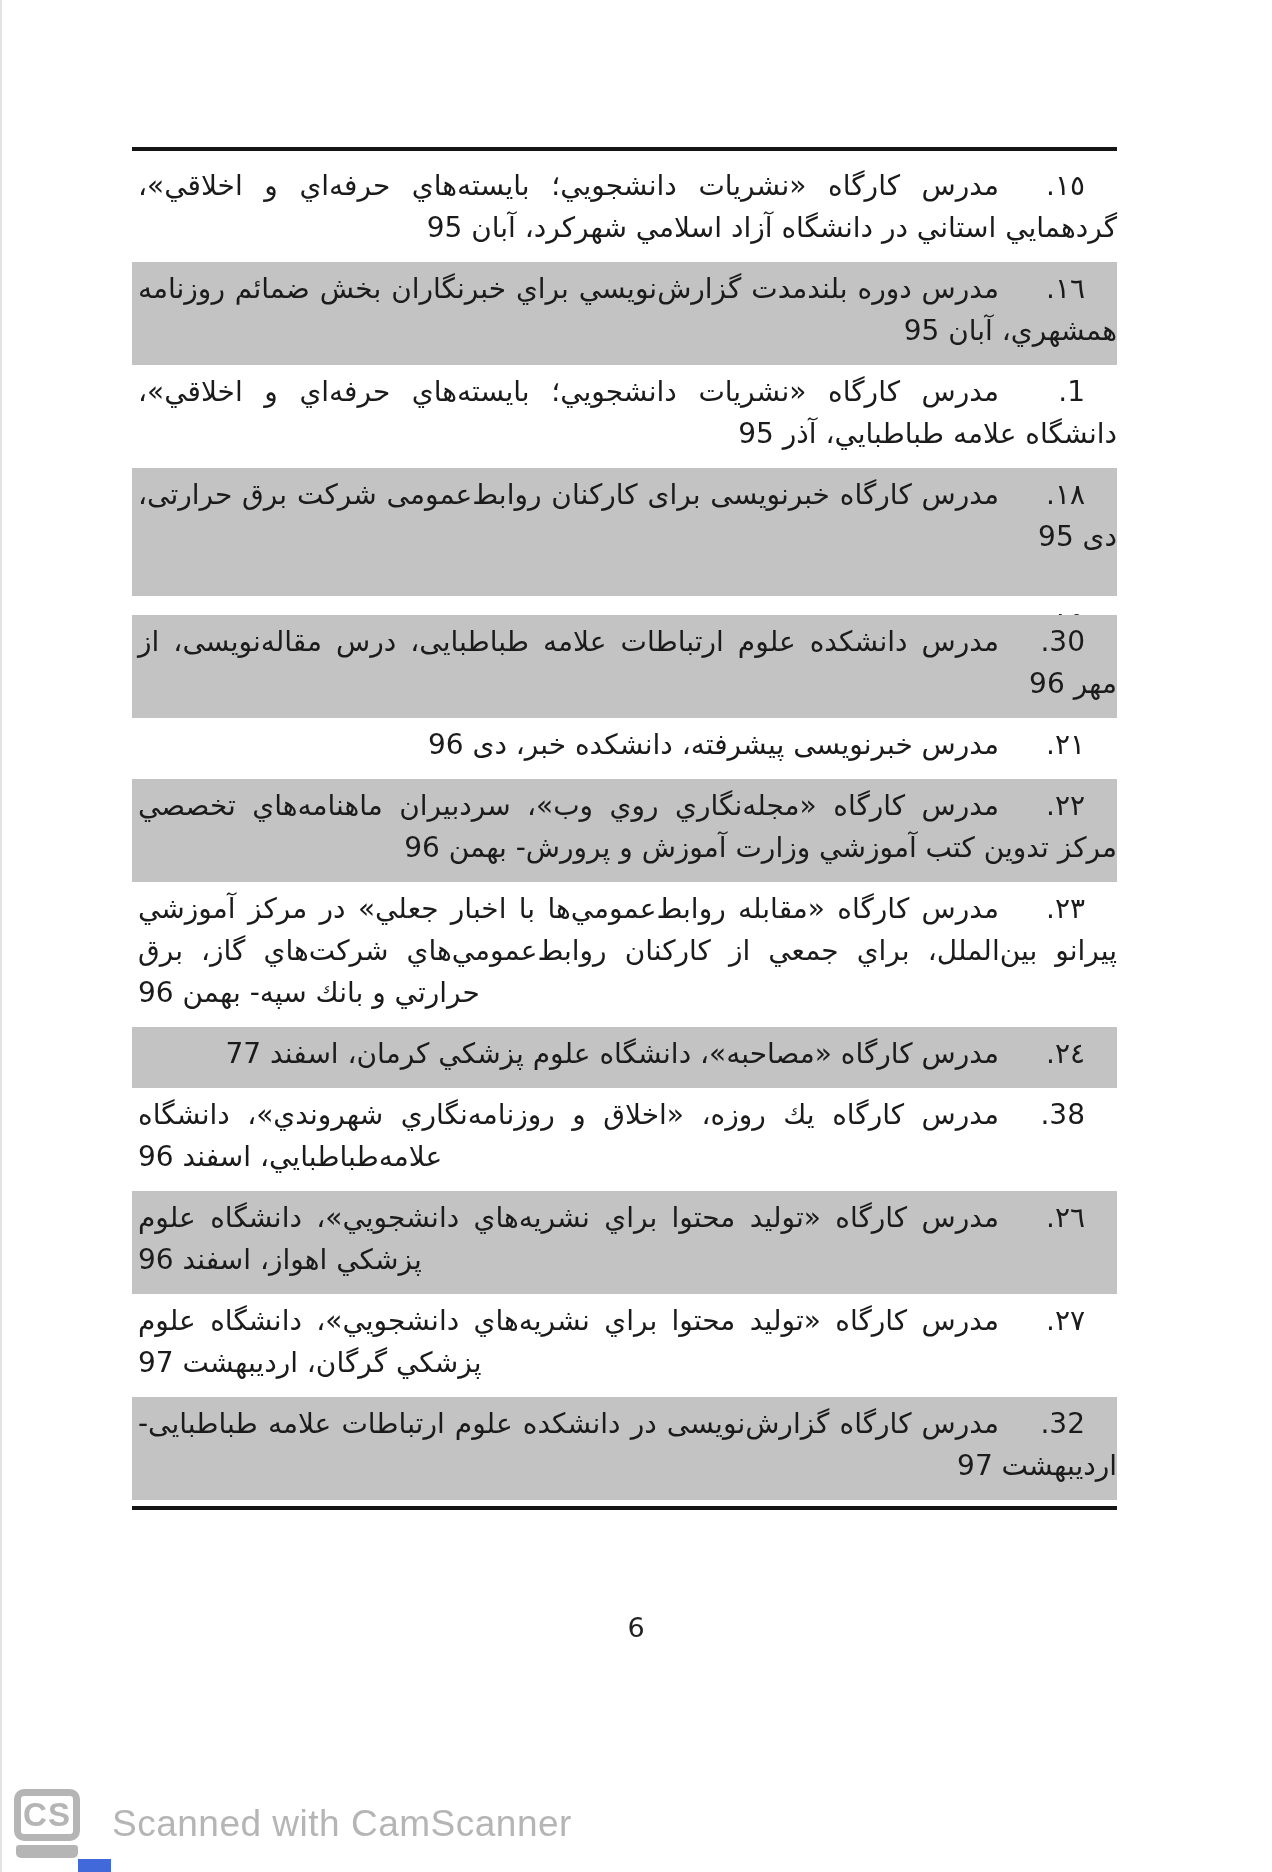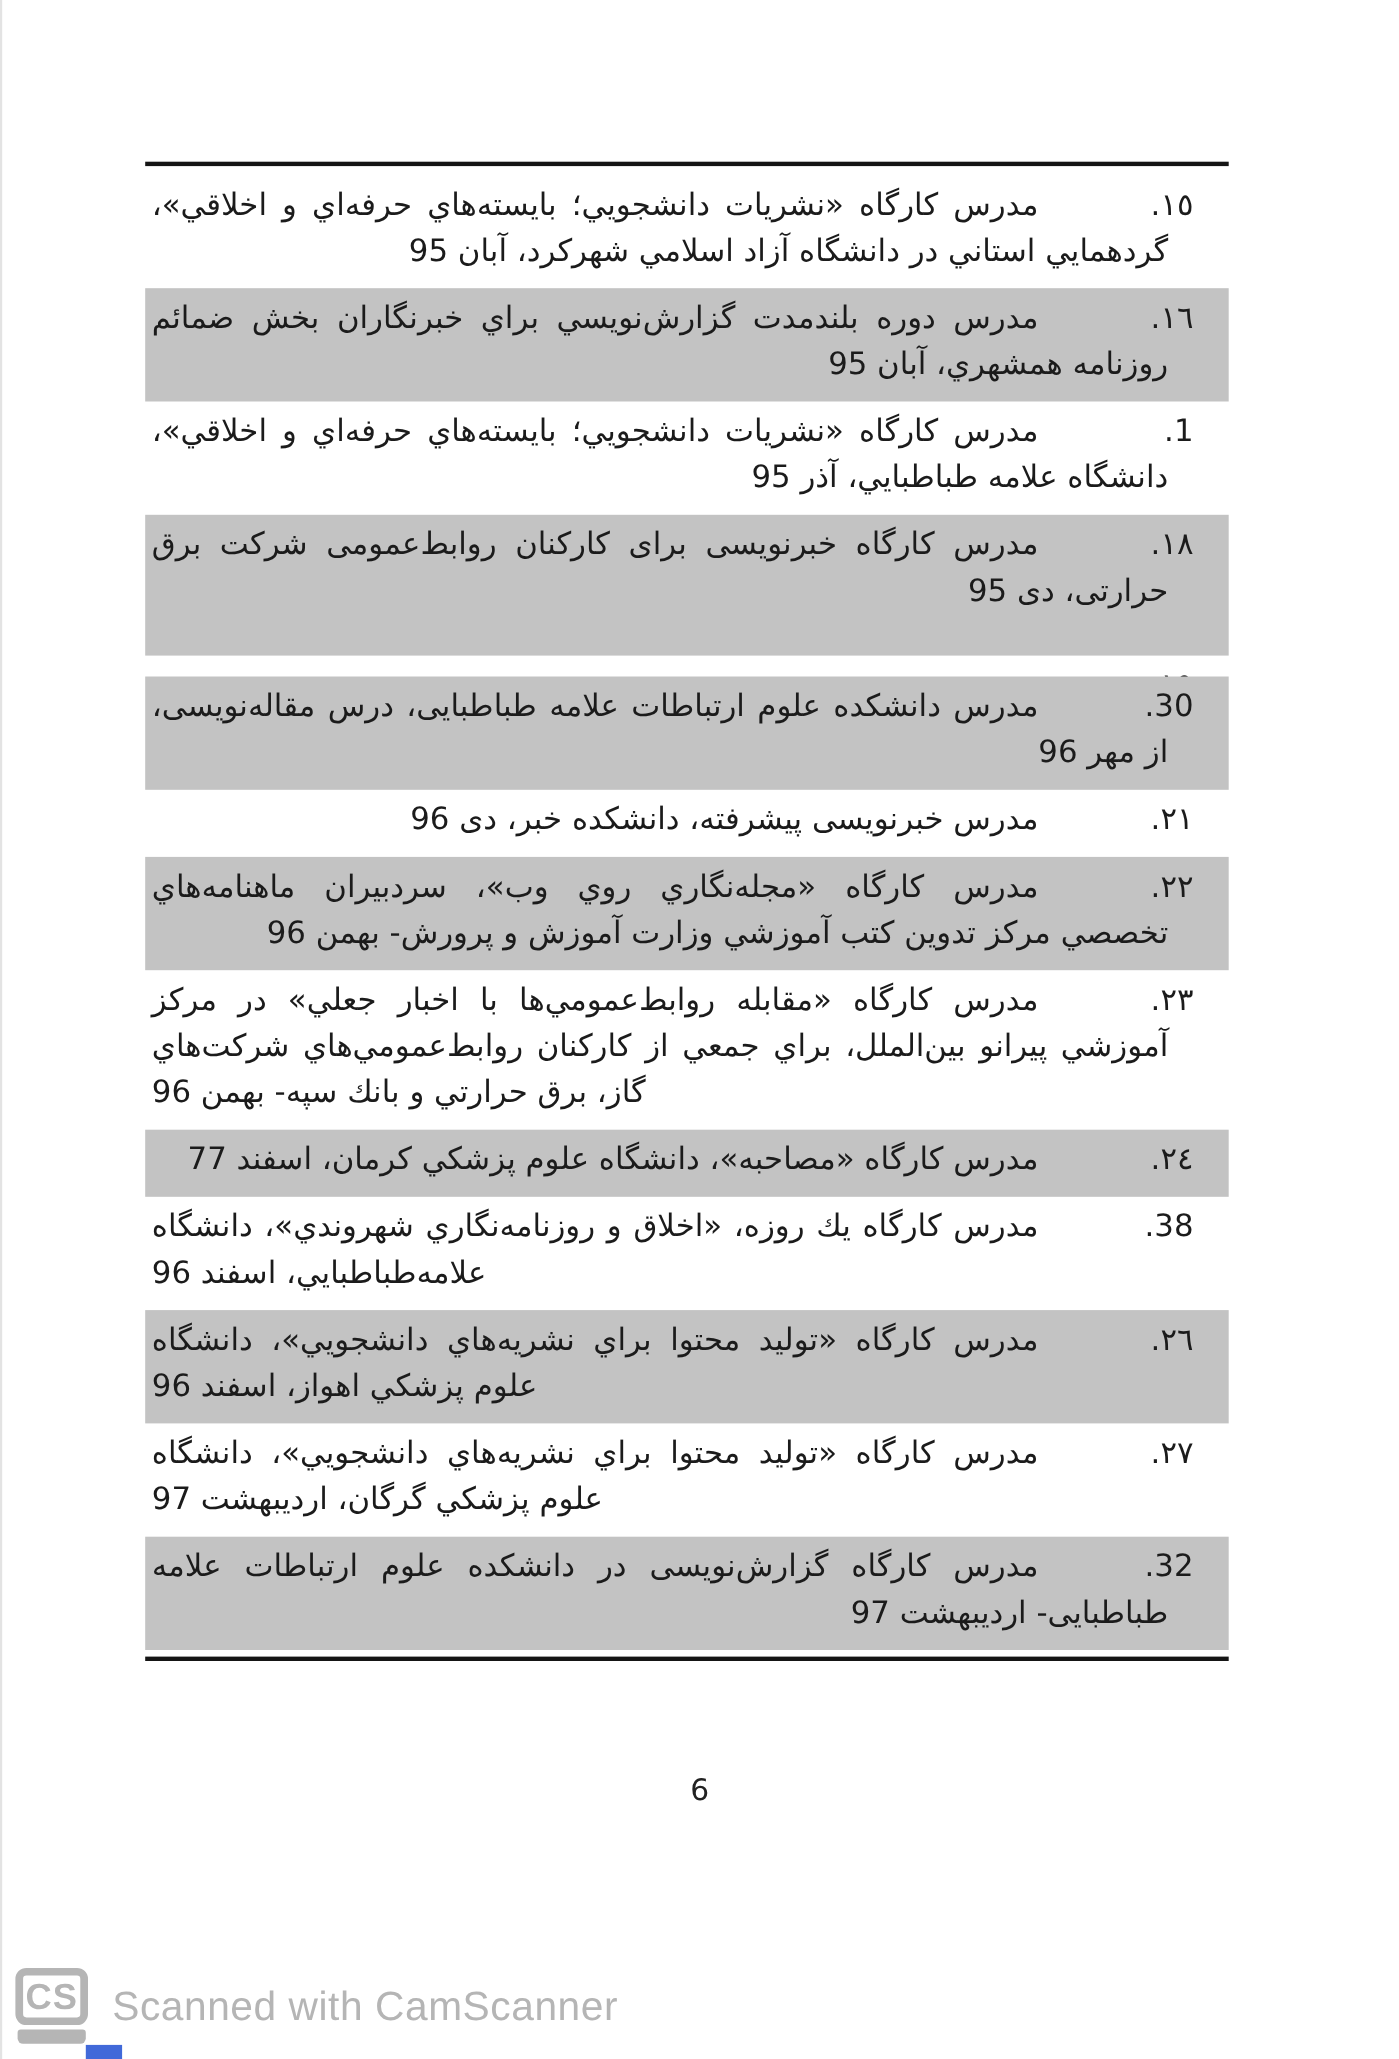--- a/index.html
+++ b/index.html
@@ -21,32 +21,32 @@
   .item{
     position:relative; direction:rtl; font-size:28px; line-height:42px;
     padding:6px 0 13px;
   }
   .item.shaded{ background:var(--band,#c3c3c3); }
   .item.tall{ padding-bottom:38px; }
   .num{
     position:absolute; right:32px; top:6px; direction:rtl; white-space:nowrap;
   }
   .txt{
-    direction:rtl; margin-right:55px; margin-left:6px;
+    direction:rtl; margin-left:6px;
     text-indent:118px; text-align:justify;
   }
   .item.last-right .txt{ text-align-last:right; }
   .item.last-left  .txt{ text-align-last:left; }
   .page-number{
     position:absolute; top:1612px; left:0; width:100%;
     text-align:center; font-size:27px; color:#222;
   }
   .watermark{
     position:absolute; left:14px; bottom:14px;
-    display:flex; align-items:center; gap:22px;
+    display:flex; align-items:center; gap:32px;
     color:var(--wm,#b5b5b5);
   }
   .cs-logo{ display:flex; flex-direction:column; align-items:center; }
   .cs-box{
     width:52px; height:38px; border:7px solid var(--wm,#b5b5b5);
     border-radius:10px; display:flex; align-items:center; justify-content:center;
     font-weight:bold; font-size:33px; letter-spacing:1px;
     font-family:"Liberation Sans", sans-serif;
   }
   .cs-base{

